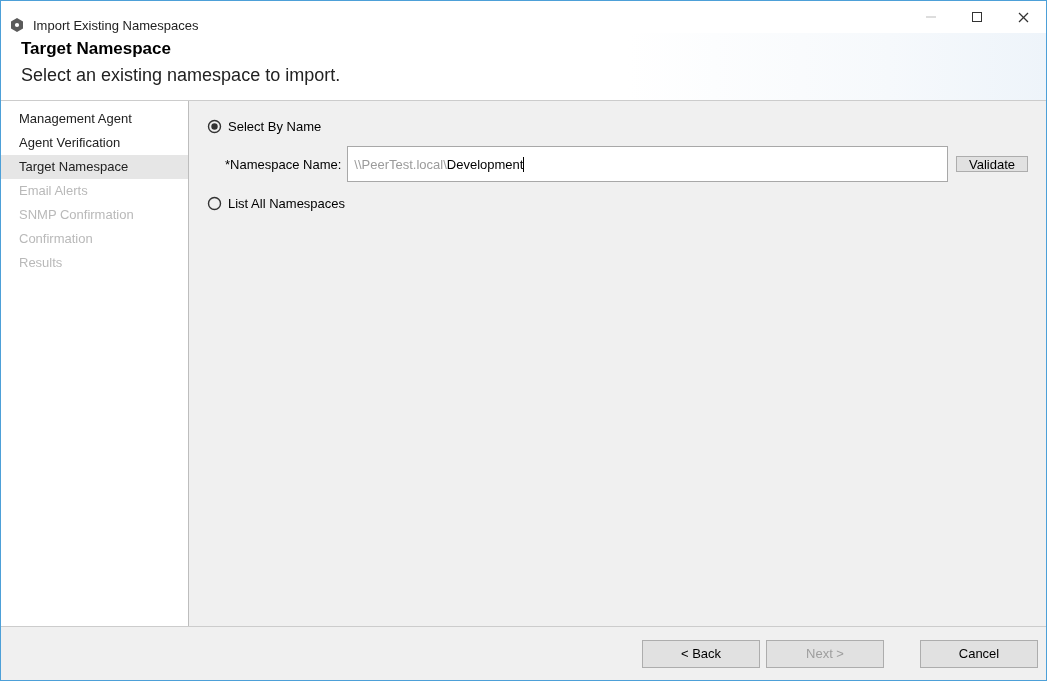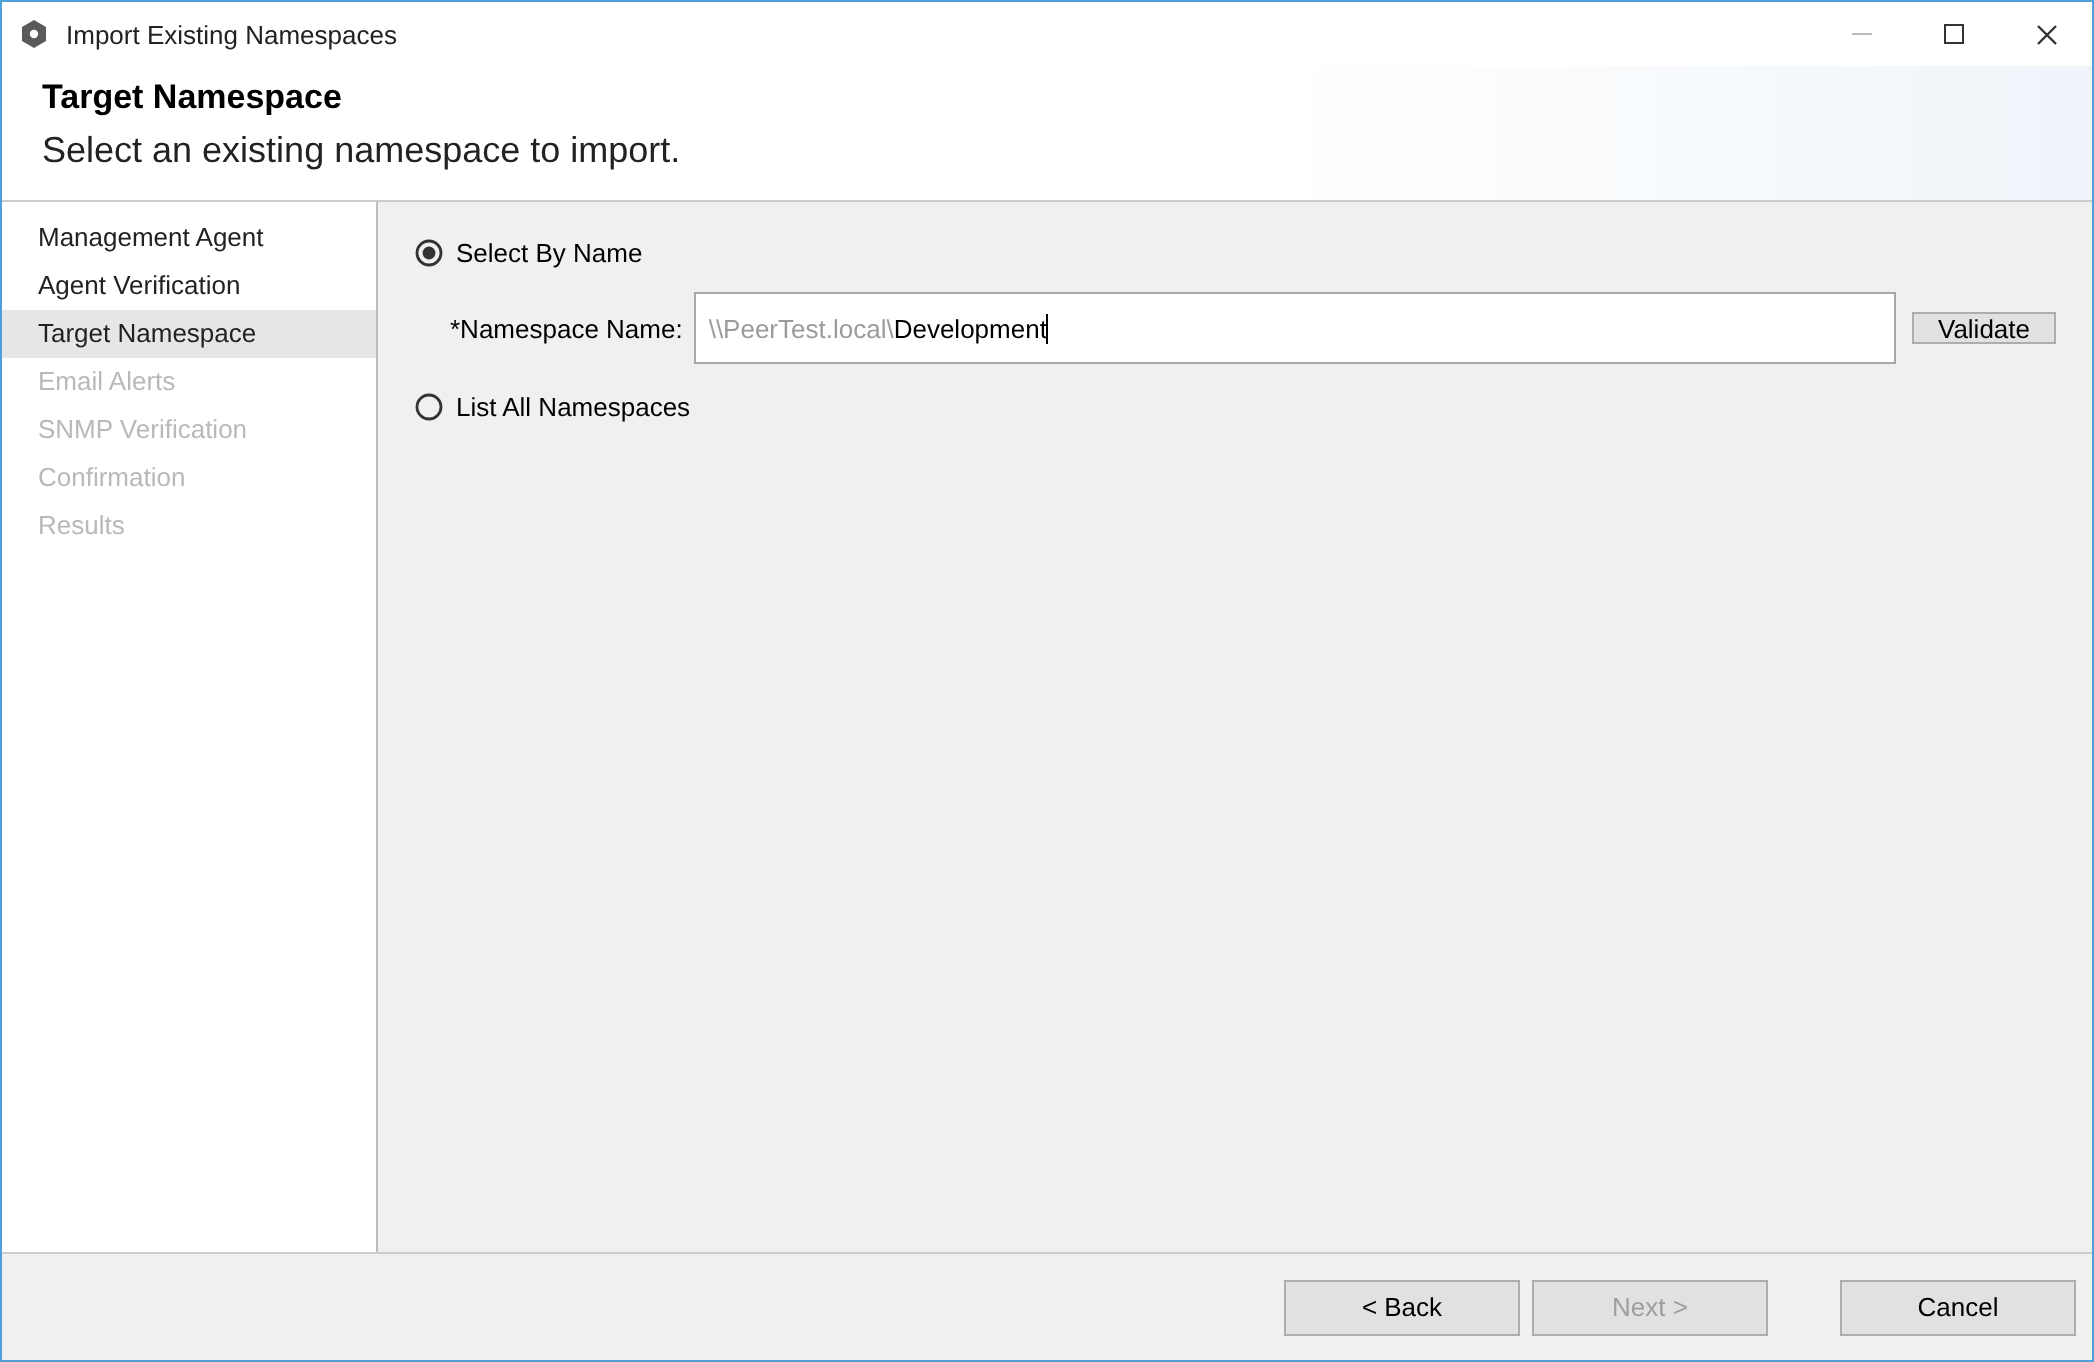--- a/index.html
+++ b/index.html
@@ -13,21 +13,21 @@
       height: 681px;
       border: 1px solid #4da0d8;
       display: flex;
       flex-direction: column;
       overflow: hidden;
     }
     
     .titlebar {
       height: 32px;
       display: flex;
-      align-items: center;
+      align-items: flex-end;
       padding-left: 8px;
       background: #fff;
     }
     .titlebar .app-icon {
       width: 16px;
       height: 16px;
       display: inline-flex;
       align-items: center;
       justify-content: center;
       margin-right: 6px;
@@ -209,21 +209,21 @@
   <div class="page-title">Target Namespace</div>
   <div class="page-subtitle">Select an existing namespace to import.</div>
 </div>
 
 <div class="body">
   <div class="sidebar">
     <div class="step">Management Agent</div>
     <div class="step">Agent Verification</div>
     <div class="step current">Target Namespace</div>
     <div class="step disabled">Email Alerts</div>
-    <div class="step disabled">SNMP Verification</div>
+    <div class="step disabled">SNMP Confirmation</div>
     <div class="step disabled">Confirmation</div>
     <div class="step disabled">Results</div>
   </div>
 
   <div class="main">
     <div class="opt-row">
       <span class="radio-icon">
         <svg width="15" height="15" viewBox="0 0 15 15">
           <circle cx="7.5" cy="7.5" r="6" fill="none" stroke="#333" stroke-width="1.4"></circle>
           <circle cx="7.5" cy="7.5" r="3.2" fill="#333"></circle>

